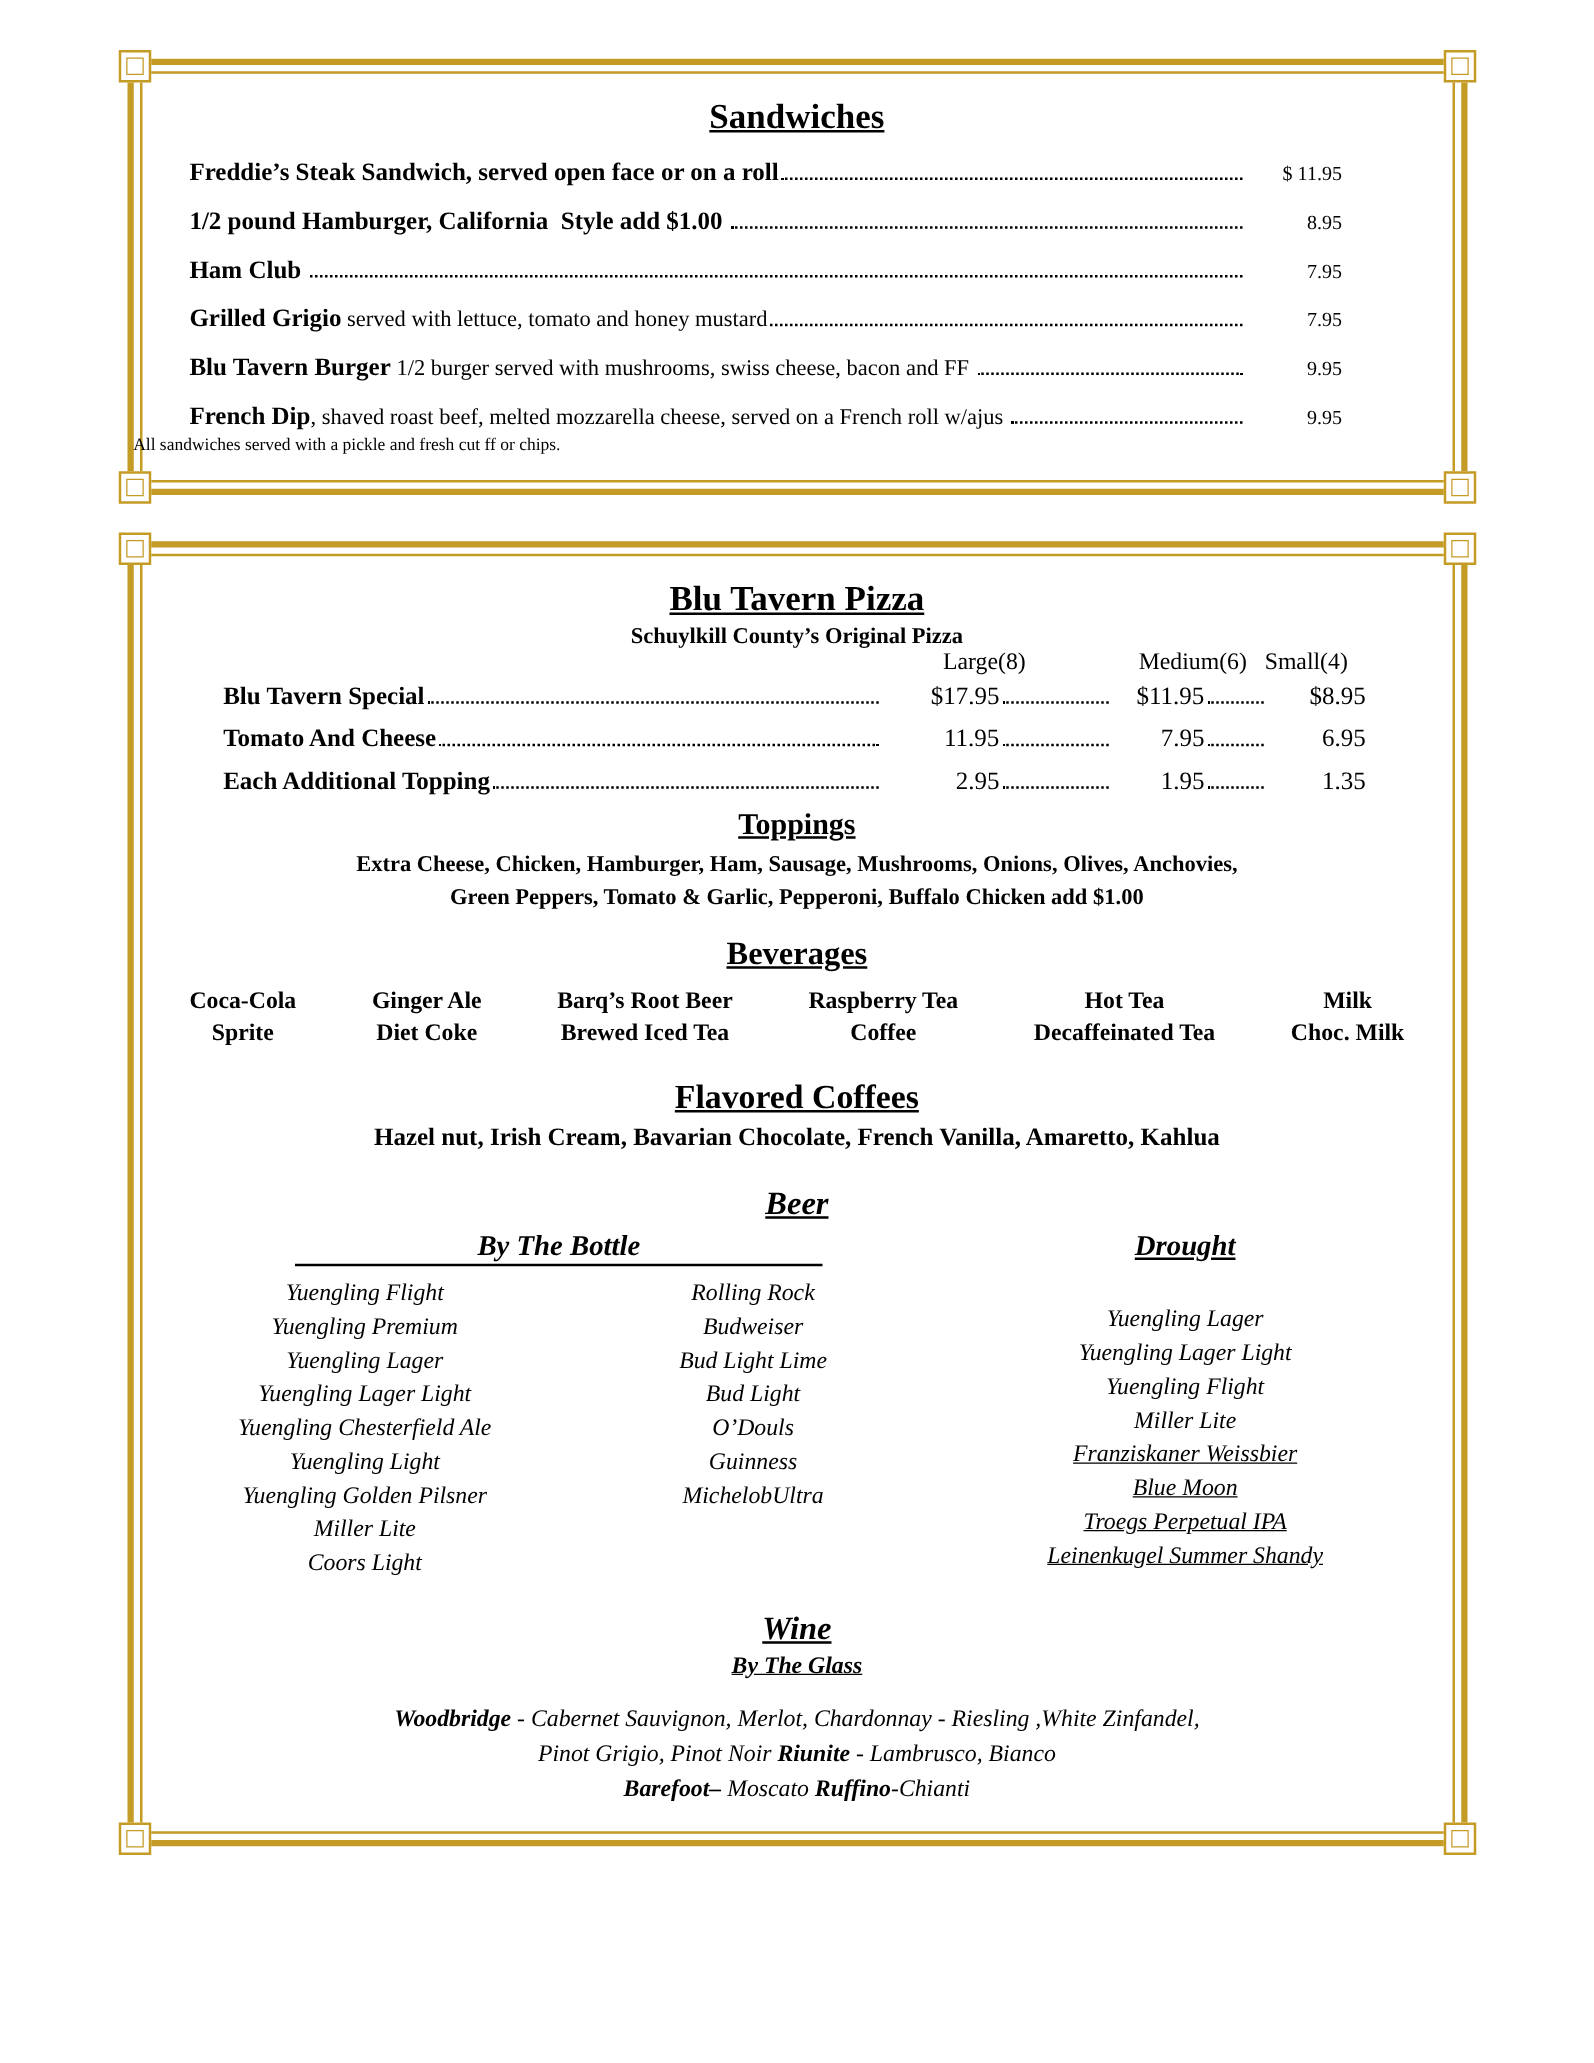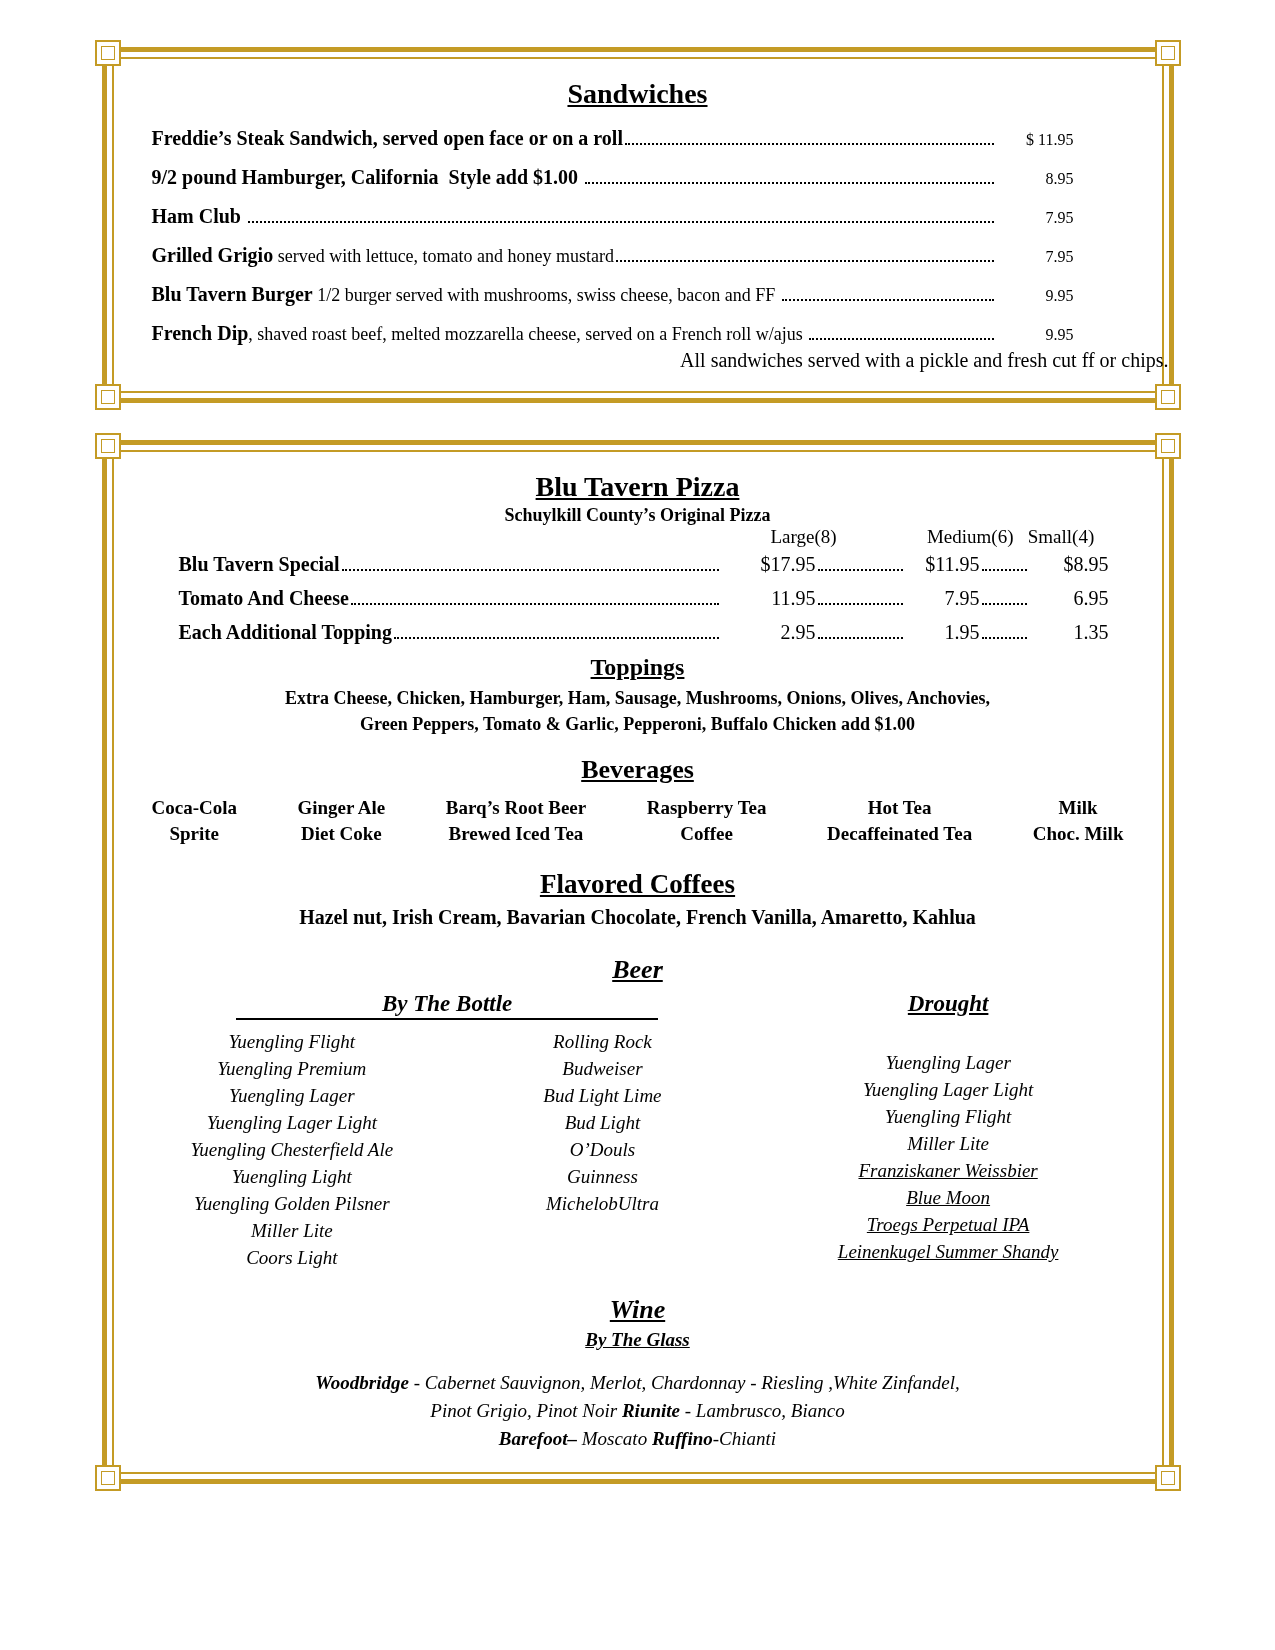--- a/index.html
+++ b/index.html
@@ -54,25 +54,25 @@
     font-size:20px; margin-bottom:13px; line-height:24px;
   }
   .s-name { font-weight:bold; white-space:pre; }
   .s-desc { font-size:18px; white-space:pre; }
   .leader {
     flex:1 1 auto; min-width:10px;
     border-bottom:2px dotted #000;
     margin:0 2px;
   }
   .s-price { flex:0 0 78px; text-align:right; font-size:16px; }
-  .footnote { text-align:right; font-size:20px; margin-top:-2px; }
+  .footnote { text-align:left; font-size:14px; margin-top:-2px; }
 
   
   .pizza-subtitle { text-align:center; font-size:18px; font-weight:bold; margin-bottom:0; }
-  .pz-table { padding:0 60px 0 72px; }
+  .pz-table { padding:0 76px 0 72px; }
   .pz-head { display:flex; font-size:19px; margin-bottom:4px; }
   .pz-head .spacer { flex:1 1 auto; }
   .pz-head .h1 { flex:0 0 180px; text-align:center; }
   .pz-head .h2 { flex:0 0 120px; text-align:right; }
   .pz-head .h3 { flex:0 0 95px;  text-align:center; }
   .pz-row {
     display:flex; align-items:baseline;
     font-size:20px; margin-bottom:9px; line-height:25px;
   }
   .pz-name { font-weight:bold; }
@@ -142,21 +142,21 @@
       <h1 class="sec-title">Sandwiches</h1>
 
       <div class="s-list">
         <div class="s-item">
           <span class="s-name">Freddie’s Steak Sandwich, served open face or on a roll</span>
             <span class="s-desc"></span>
           <span class="leader"></span>
           <span class="s-price">$ 11.95</span>
         </div>
         <div class="s-item">
-          <span class="s-name">9/2 pound Hamburger, California  Style add $1.00 </span>
+          <span class="s-name">1/2 pound Hamburger, California  Style add $1.00 </span>
             <span class="s-desc"></span>
           <span class="leader"></span>
           <span class="s-price">8.95</span>
         </div>
         <div class="s-item">
           <span class="s-name">Ham Club </span>
             <span class="s-desc"></span>
           <span class="leader"></span>
           <span class="s-price">7.95</span>
         </div>

